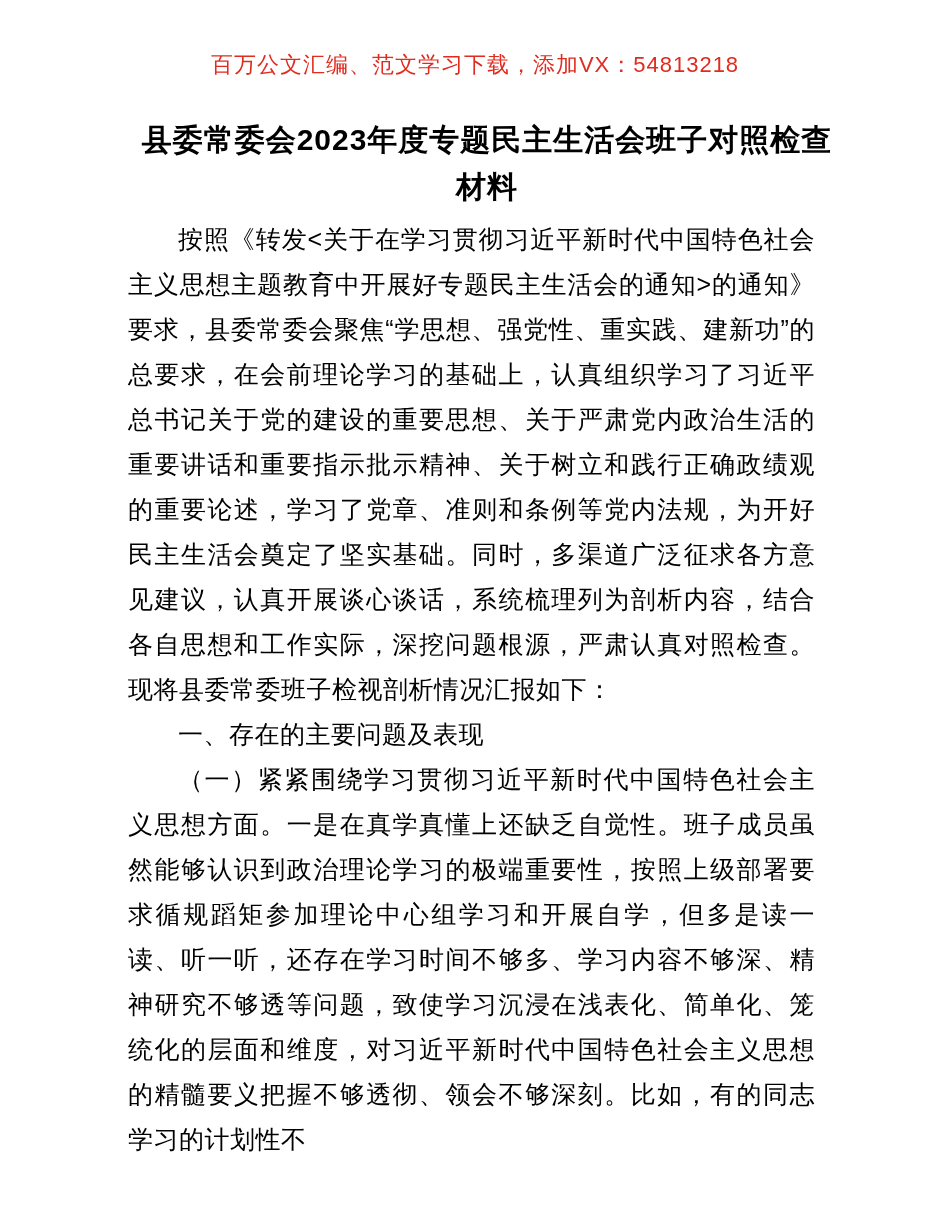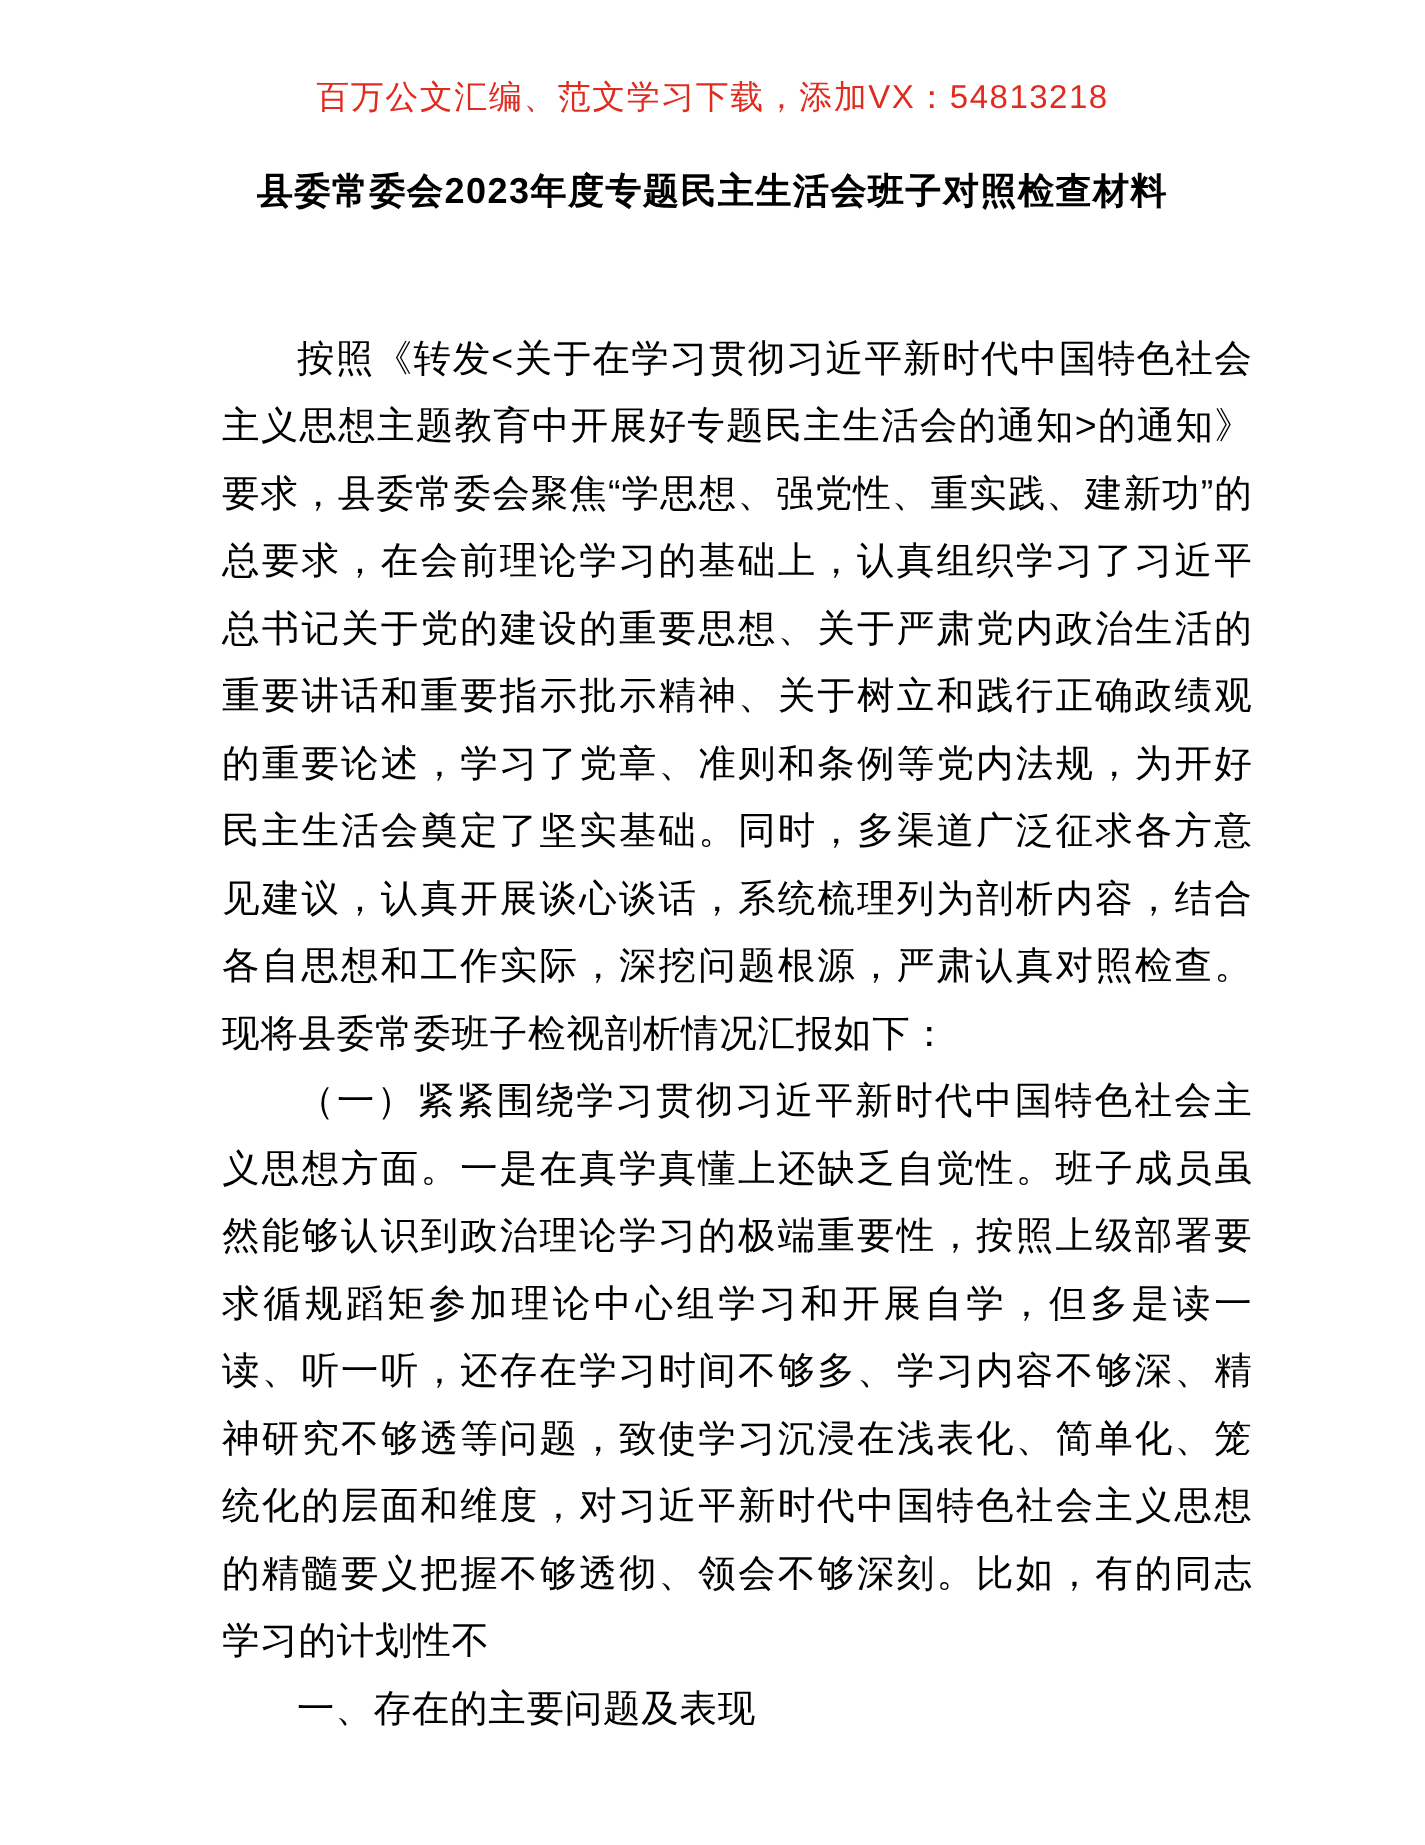--- a/index.html
+++ b/index.html
@@ -24,31 +24,31 @@
     text-align: center;
     font-size: 22px;
     line-height: 30px;
     letter-spacing: 1px;
   }
   .doc-title {
     position: absolute;
     top: 104px;
     left: 125px;
     width: 700px;
-    margin: 0;
+    margin: 12px;
     text-align: center;
-    font-size: 24px;
+    font-size: 30px;
     font-weight: bold;
     line-height: 47px;
     letter-spacing: 1px;
   }
   .doc-body {
     position: absolute;
     top: 217px;
-    left: 148px;
+    left: 128px;
     width: 687px;
   }
   .para {
     margin: 0;
     font-size: 25px;
     line-height: 45px;
     text-align: justify;
     text-indent: 2em;
     letter-spacing: 0.5px;
     font-weight: normal;
@@ -60,16 +60,16 @@
 </head>
 <body>
 
 <div class="page">
   <div class="notice" style="color: rgb(224, 43, 31);">百万公文汇编、范文学习下载，添加VX：54813218</div>
 
   <h1 class="doc-title">县委常委会2023年度专题民主生活会班子对照检查材料</h1>
 
   <div class="doc-body" id="doc-body">
       <p class="para">按照《转发&lt;关于在学习贯彻习近平新时代中国特色社会主义思想主题教育中开展好专题民主生活会的通知&gt;的通知》要求，县委常委会聚焦“学思想、强党性、重实践、建新功”的总要求，在会前理论学习的基础上，认真组织学习了习近平总书记关于党的建设的重要思想、关于严肃党内政治生活的重要讲话和重要指示批示精神、关于树立和践行正确政绩观的重要论述，学习了党章、准则和条例等党内法规，为开好民主生活会奠定了坚实基础。同时，多渠道广泛征求各方意见建议，认真开展谈心谈话，系统梳理列为剖析内容，结合各自思想和工作实际，深挖问题根源，严肃认真对照检查。现将县委常委班子检视剖析情况汇报如下：</p>
+      <p class="para heading">一、存在的主要问题及表现</p>
       <p class="para">（一）紧紧围绕学习贯彻习近平新时代中国特色社会主义思想方面。一是在真学真懂上还缺乏自觉性。班子成员虽然能够认识到政治理论学习的极端重要性，按照上级部署要求循规蹈矩参加理论中心组学习和开展自学，但多是读一读、听一听，还存在学习时间不够多、学习内容不够深、精神研究不够透等问题，致使学习沉浸在浅表化、简单化、笼统化的层面和维度，对习近平新时代中国特色社会主义思想的精髓要义把握不够透彻、领会不够深刻。比如，有的同志学习的计划性不</p>
-      <p class="para heading">一、存在的主要问题及表现</p>
     </div>
 </div>
 
 </body></html>

